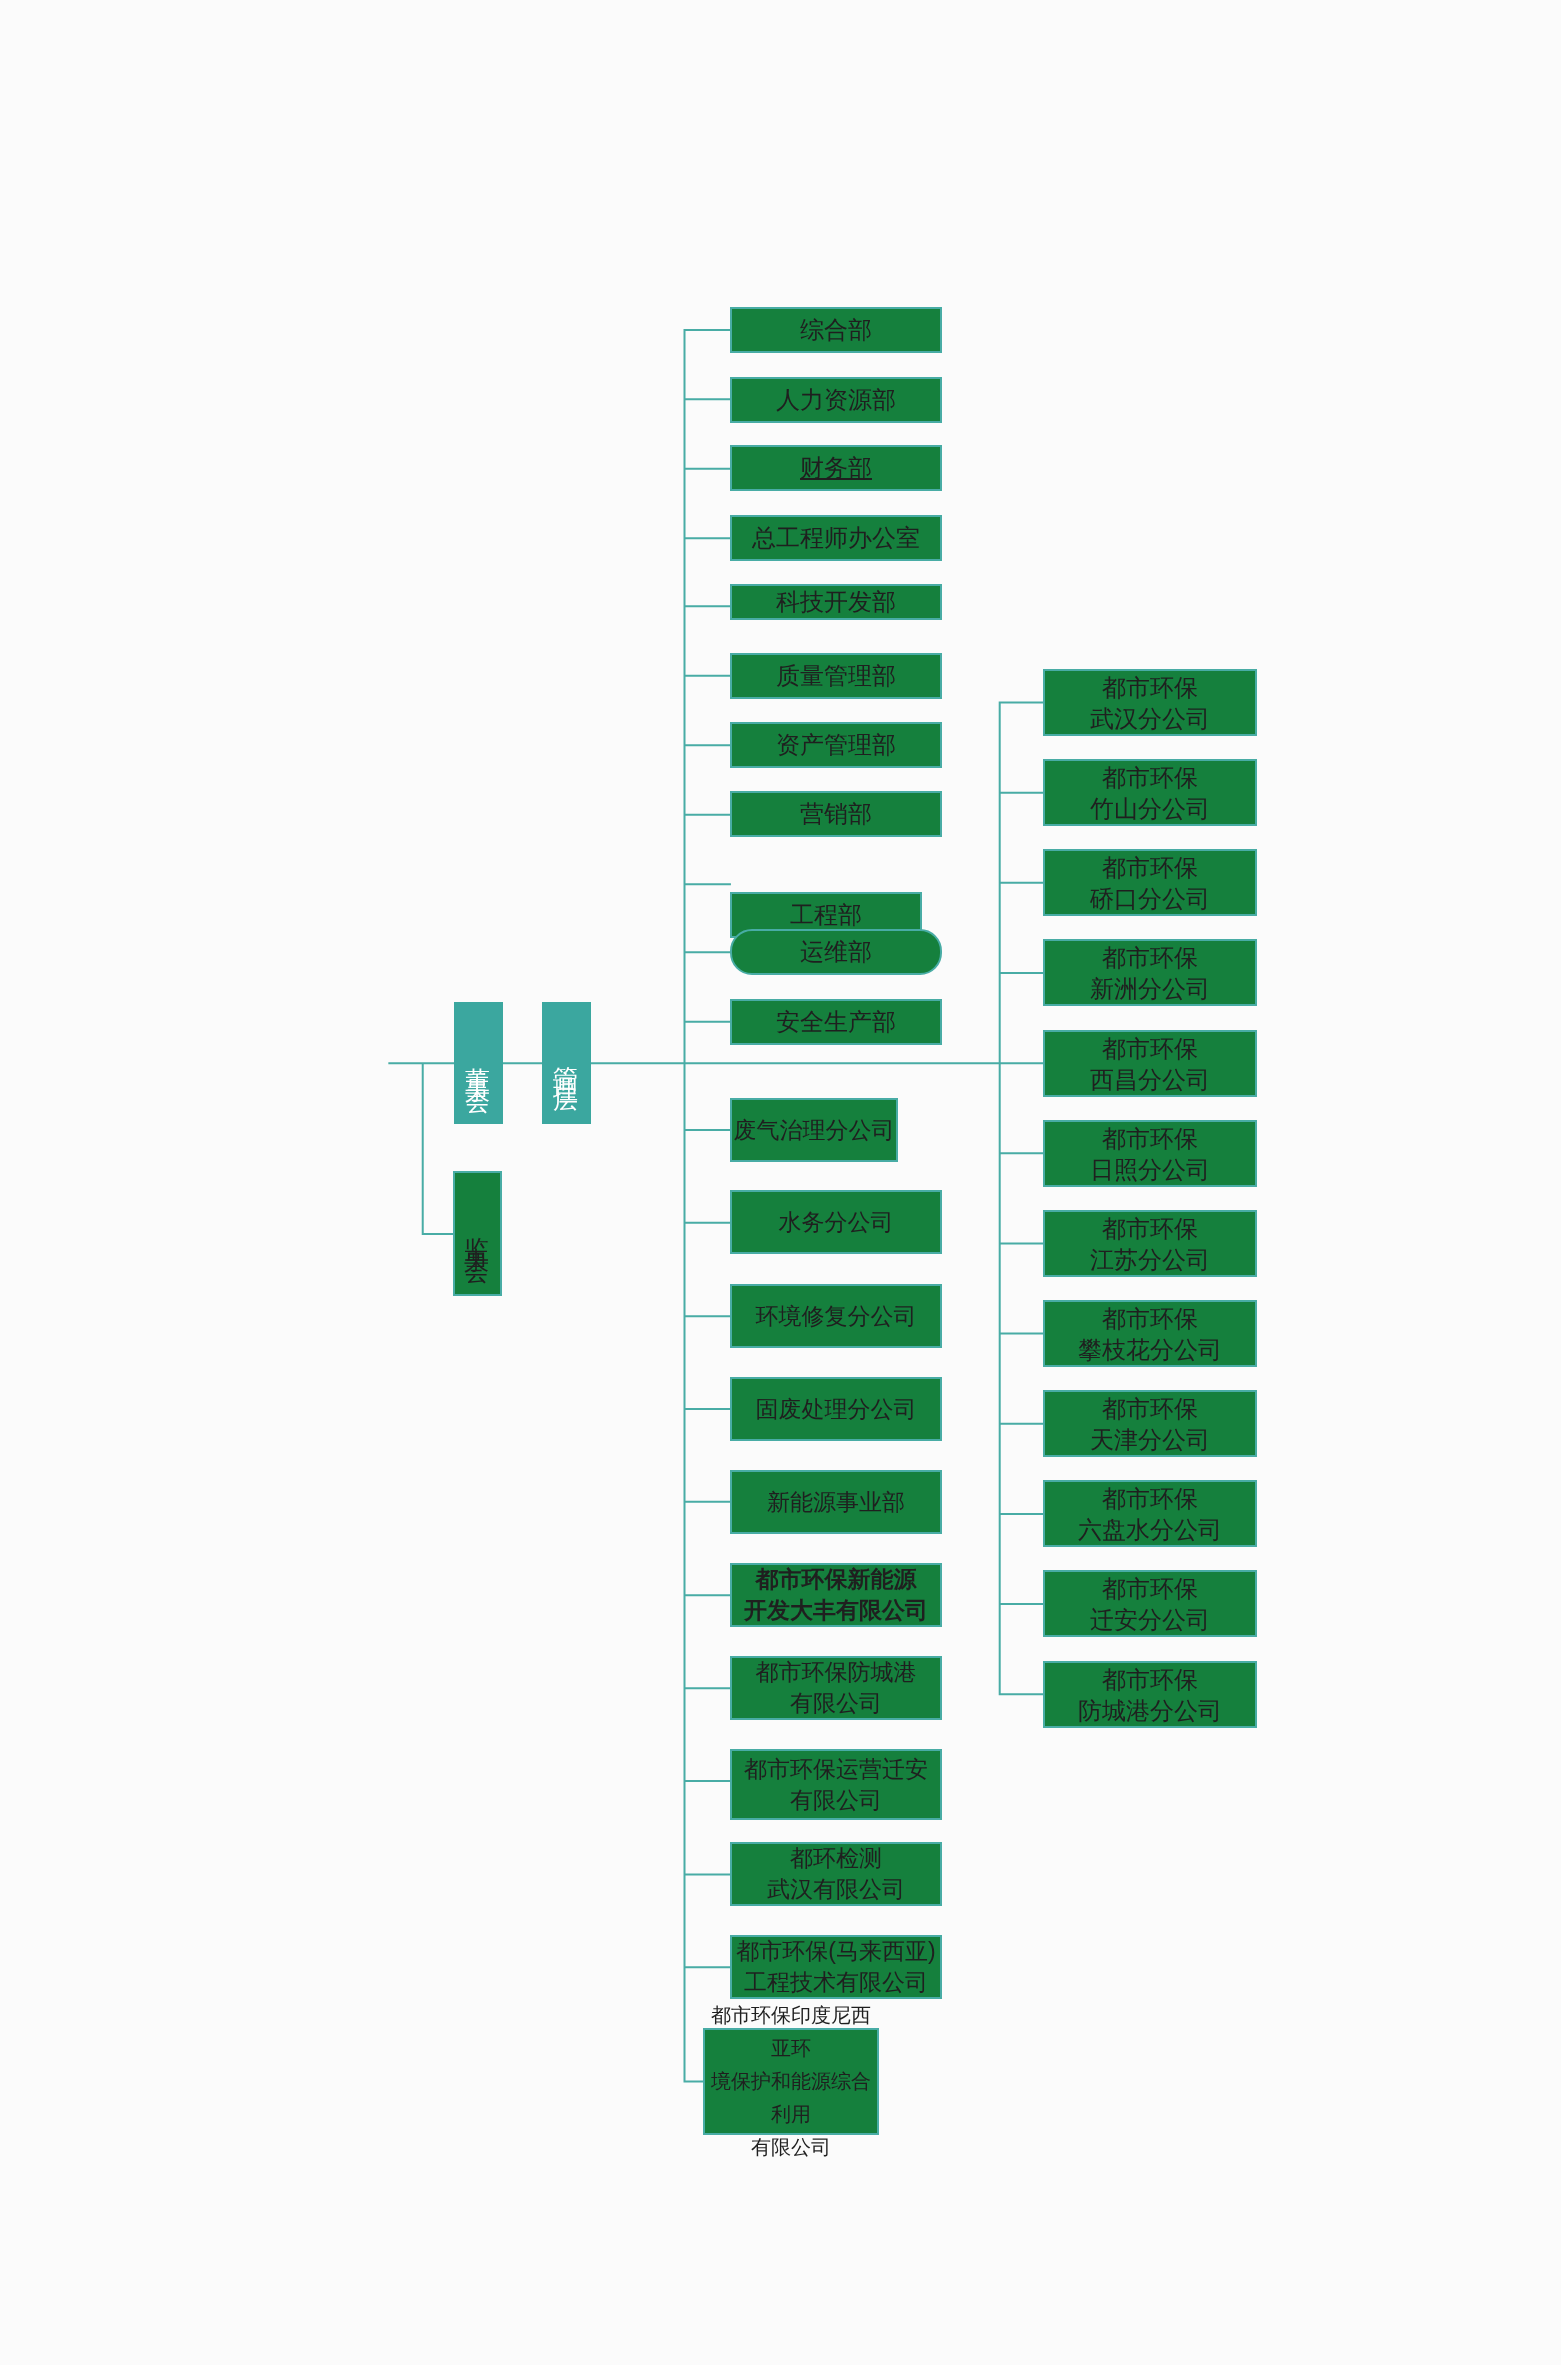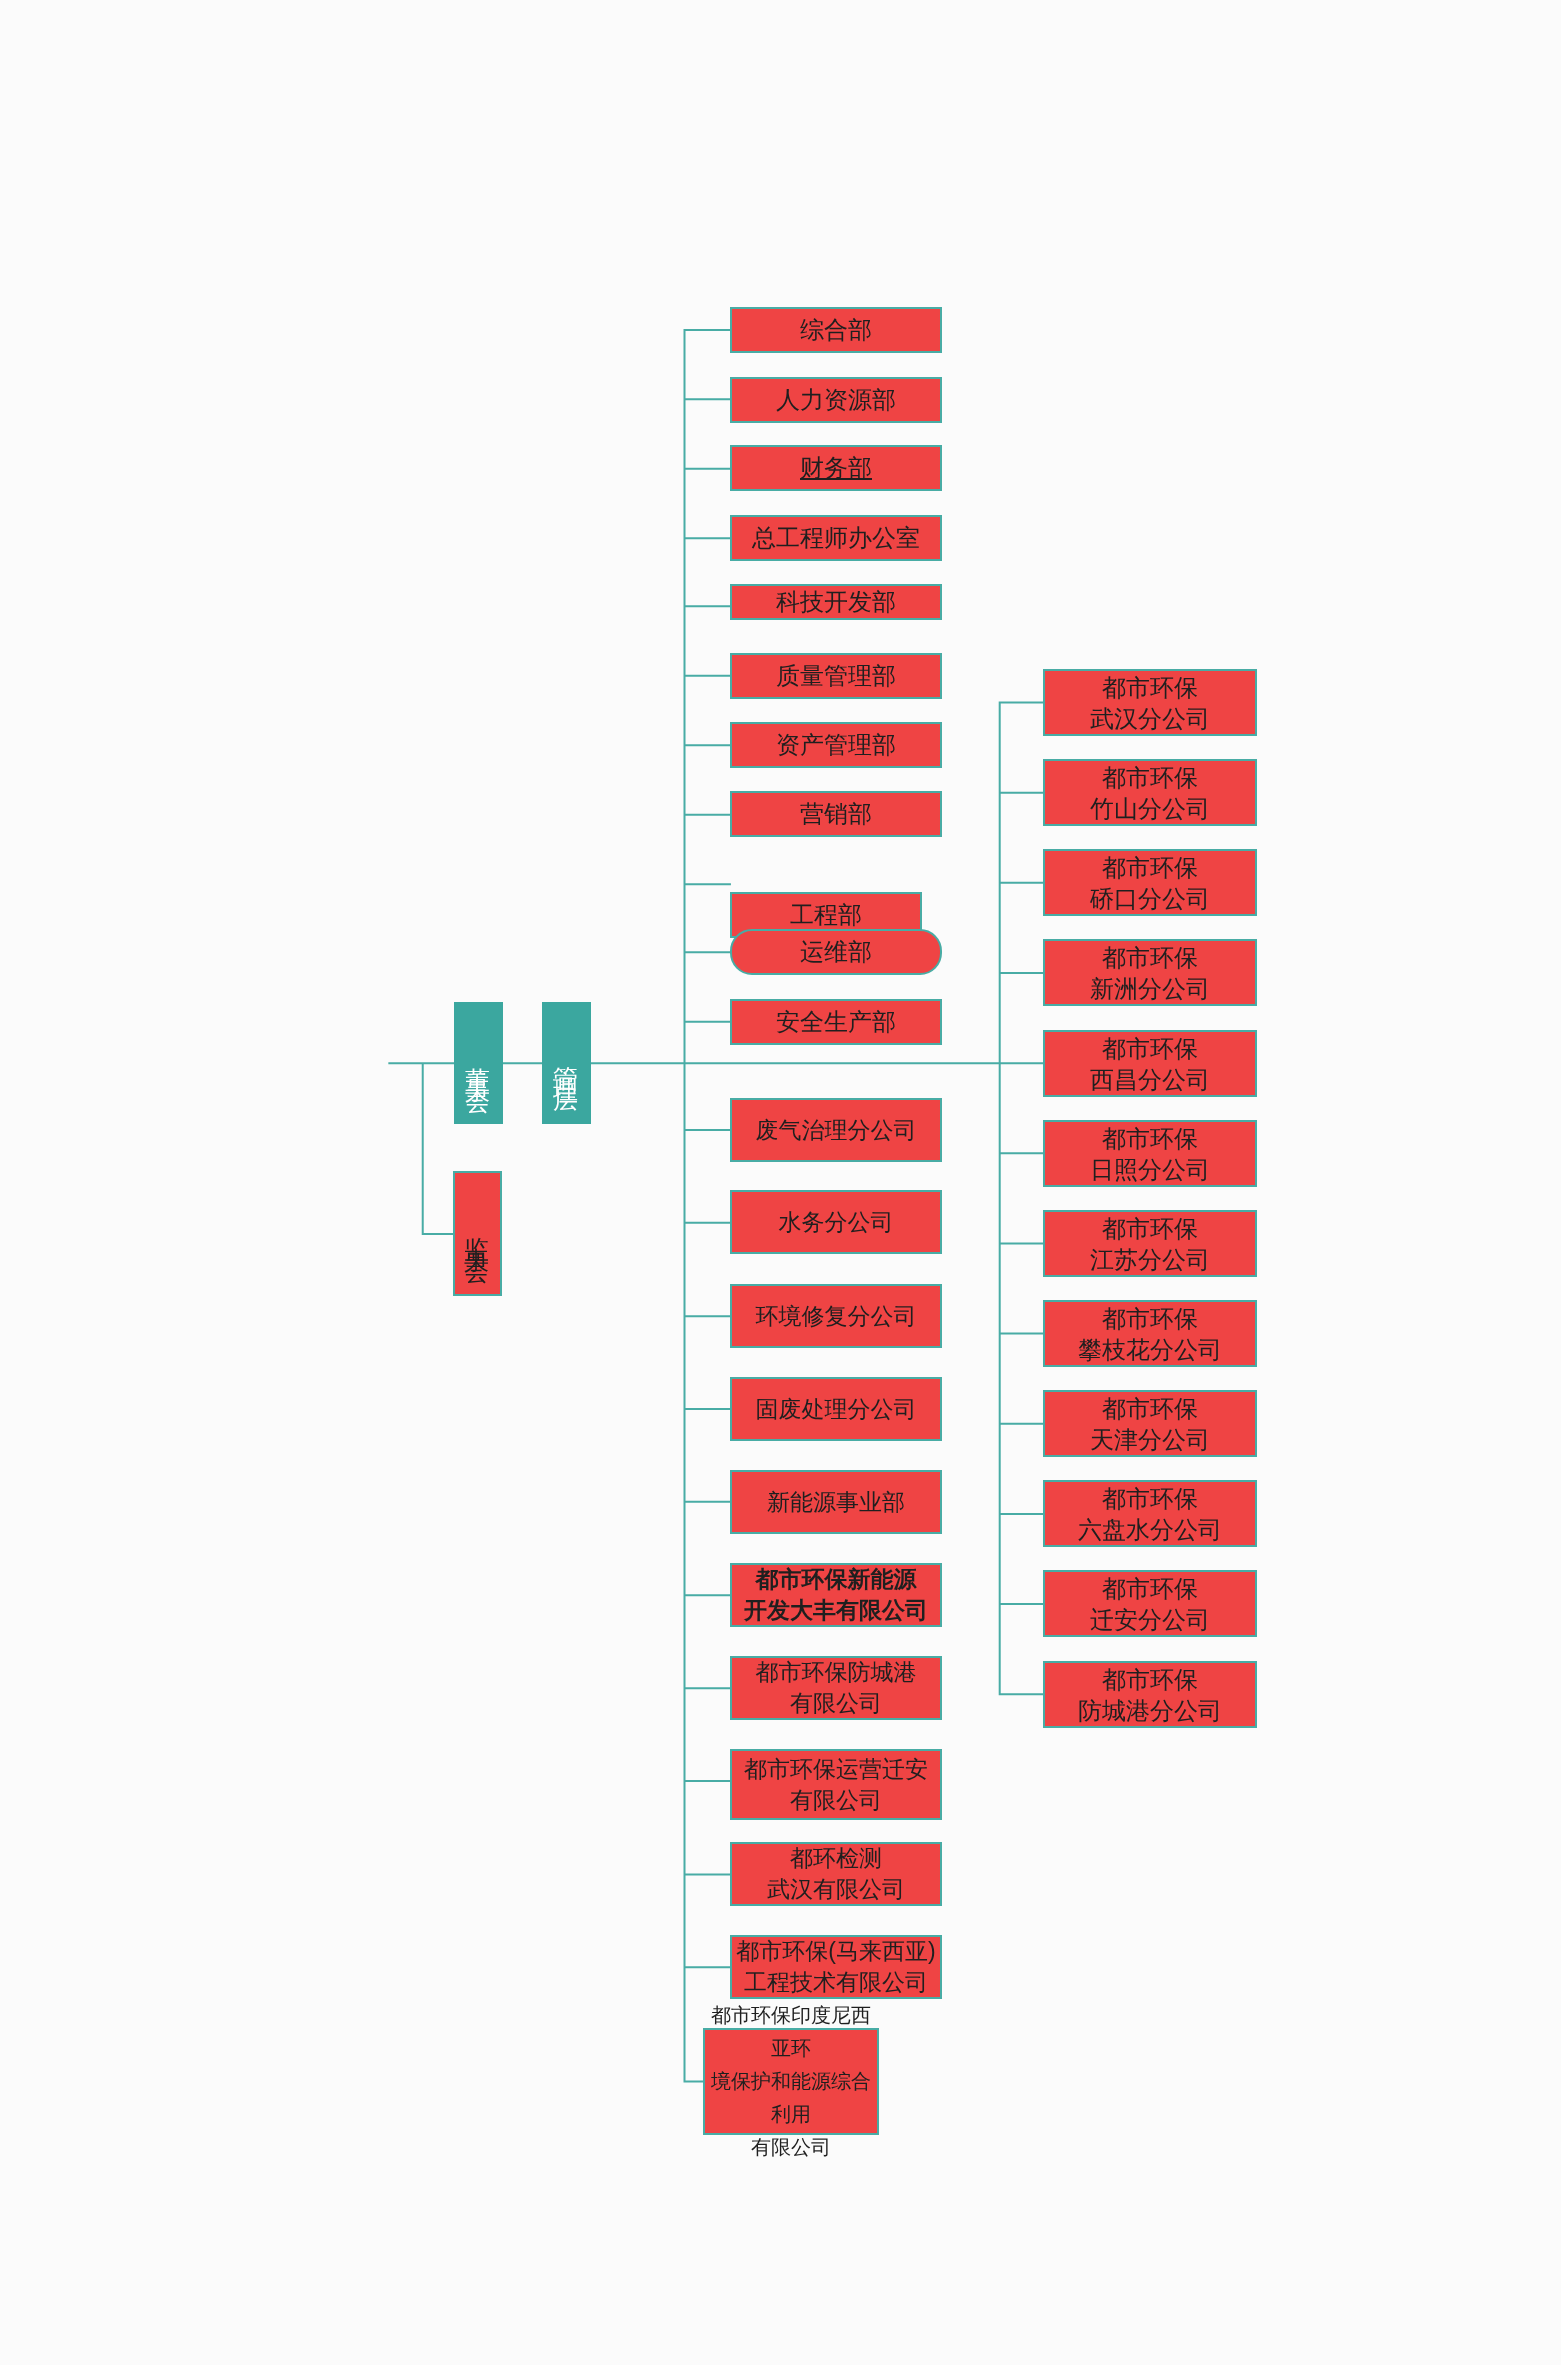--- a/index.html
+++ b/index.html
@@ -15,21 +15,21 @@
     position:relative;width:1562px;height:2366px;background:var(--page-bg);
     overflow:hidden;
   }
   .lines{position:absolute;left:0;top:0;}
   .lines path{stroke:var(--line-teal);stroke-width:3;fill:none;stroke-linecap:square;}
   .box{
     position:absolute;box-sizing:border-box;
     display:flex;align-items:center;justify-content:center;
     text-align:center;white-space:pre-line;
   }
-  .outlined{background:#ef4444;border:2px solid var(--line-teal);color:var(--text-dark);}
+  .outlined{background:#15803d;border:2px solid var(--line-teal);color:var(--text-dark);}
   .filled-blue{background:var(--accent-blue);color:#FFFFFF;}
   .filled-teal{background:var(--accent-teal);color:#FFFFFF;}
   .shareholders{font-size:27px;line-height:39px;letter-spacing:4px;}
   .vtext{
     writing-mode:vertical-rl;text-orientation:upright;
     font-size:25px;letter-spacing:10.7px;
   }
   .dept{font-size:24px;}
   .sub{font-size:23px;line-height:31px;}
   .sub-small{font-size:20px;line-height:33px;}
@@ -68,21 +68,21 @@
   <div class="box outlined dept" style="left:730px;top:445px;width:212px;height:46px;text-decoration:underline;">财务部</div>
   <div class="box outlined dept" style="left:730px;top:515px;width:212px;height:46px;">总工程师办公室</div>
   <div class="box outlined dept" style="left:730px;top:584px;width:212px;height:36px;">科技开发部</div>
   <div class="box outlined dept" style="left:730px;top:653px;width:212px;height:46px;">质量管理部</div>
   <div class="box outlined dept" style="left:730px;top:722px;width:212px;height:46px;">资产管理部</div>
   <div class="box outlined dept" style="left:730px;top:791px;width:212px;height:46px;">营销部</div>
   <div class="box outlined dept" style="left:730px;top:861px;width:192px;height:46px;margin-top:31px;">工程部</div>
   <div class="box outlined dept" style="left:730px;top:929px;width:212px;height:46px;border-radius:22px;">运维部</div>
   <div class="box outlined dept" style="left:730px;top:999px;width:212px;height:46px;">安全生产部</div>
 
-  <div class="box outlined sub" style="left:730px;top:1098px;width:212px;height:64px;">废气治理分公司</div>
+  <div class="box outlined sub" style="left:730px;top:1098px;width:168px;height:64px;">废气治理分公司</div>
   <div class="box outlined sub" style="left:730px;top:1190px;width:212px;height:64px;">水务分公司</div>
   <div class="box outlined sub" style="left:730px;top:1284px;width:212px;height:64px;">环境修复分公司</div>
   <div class="box outlined sub" style="left:730px;top:1377px;width:212px;height:64px;">固废处理分公司</div>
   <div class="box outlined sub" style="left:730px;top:1470px;width:212px;height:64px;">新能源事业部</div>
   <div class="box outlined sub" style="left:730px;top:1563px;width:212px;height:64px;font-weight:bold;">都市环保新能源
 开发大丰有限公司</div>
   <div class="box outlined sub" style="left:730px;top:1656px;width:212px;height:64px;">都市环保防城港
 有限公司</div>
   <div class="box outlined sub" style="left:730px;top:1749px;width:212px;height:71px;">都市环保运营迁安
 有限公司</div>

